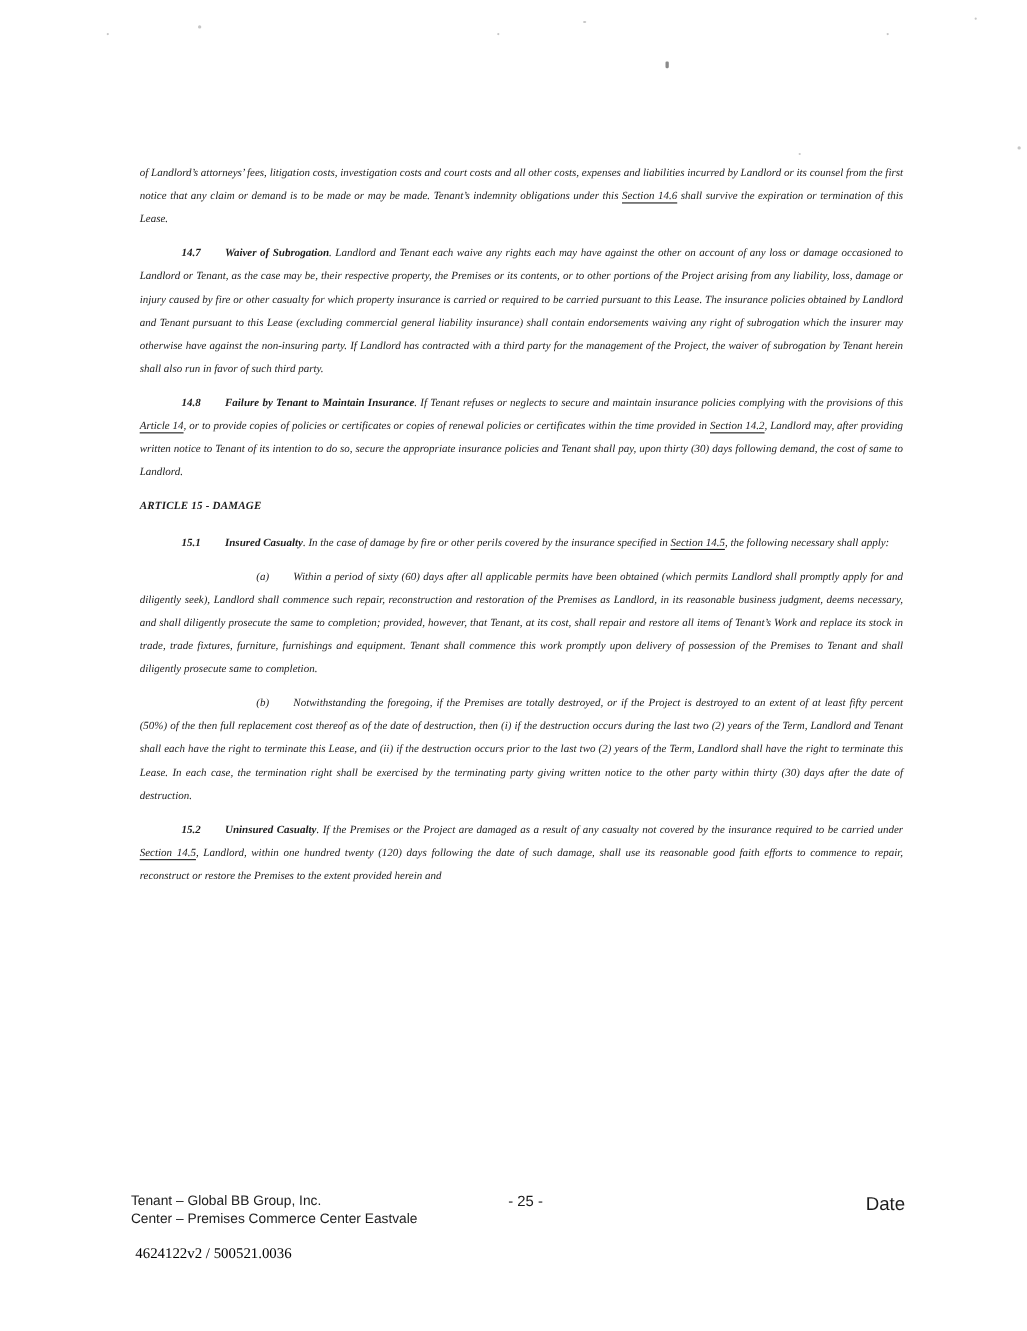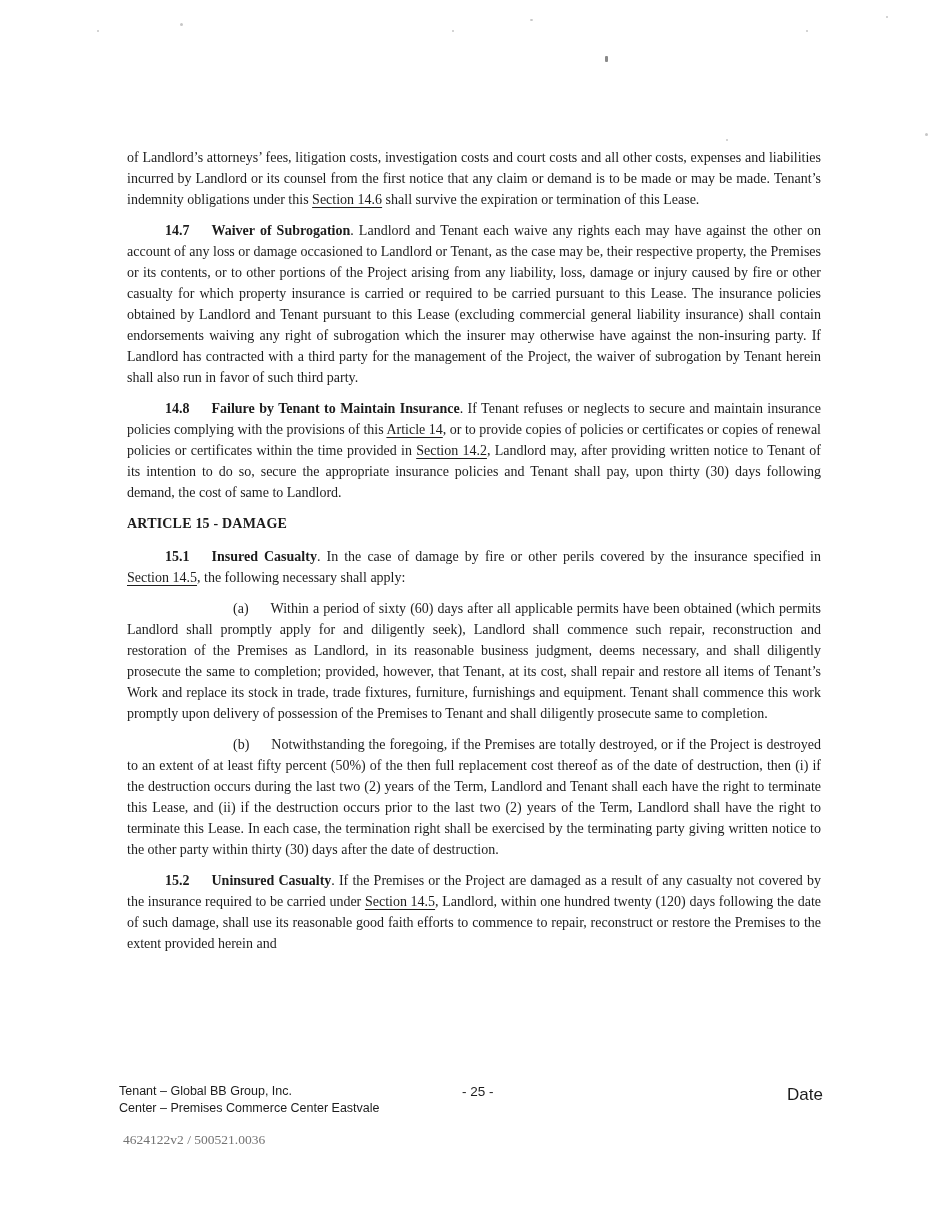--- a/index.html
+++ b/index.html
@@ -6,21 +6,21 @@
   .page{
     position:relative;
     width:934px;height:1210px;
     background:#ffffff;
     font-family:"Liberation Serif","DejaVu Serif",serif;
     color:#1c1c1c;
     overflow:hidden;
   }
   .doc-body{
     position:absolute;left:127px;top:147px;width:694px;
-    font-size:14px;line-height:21px;
+    font-size:10px;line-height:21px;font-style:italic;
   }
   .para{margin:0 0 10px 0;text-align:justify;}
   .kind-body{text-indent:0;}
   .kind-section{text-indent:38px;}
   .kind-sub{text-indent:106px;}
   .kind-heading{text-align:left;text-indent:0;margin:2px 0 12px 0;letter-spacing:0.2px;}
   .b{font-weight:bold;}
   .u{text-decoration:underline;text-underline-offset:3px;text-decoration-thickness:1px;}
   .tab{display:inline-block;width:22px;}
   .footer-left{
@@ -34,21 +34,21 @@
     font-size:13.5px;color:#1c1c1c;text-align:right;
   }
   .footer-date{
     position:absolute;left:787px;top:1085px;
     font-family:"Liberation Sans","DejaVu Sans",sans-serif;
     font-size:17px;color:#1c1c1c;
   }
   .footer-docnum{
     position:absolute;left:123px;top:1132px;
     font-family:"Liberation Serif","DejaVu Serif",serif;
-    font-size:13.5px;color:#737373;
+    font-size:13.5px;color:#000000;
   }
   .speck{position:absolute;border-radius:50%;background:#c6c6c6;}
   .speck.s1{left:97px;top:30px;width:2px;height:2px;}
   .speck.s2{left:180px;top:23px;width:3px;height:3px;}
   .speck.s3{left:452px;top:30px;width:2px;height:2px;}
   .speck.s4{left:530px;top:19px;width:3px;height:2px;}
   .speck.s5{left:806px;top:30px;width:2px;height:2px;}
   .speck.s6{left:886px;top:16px;width:2px;height:2px;}
   .speck.s7{left:726px;top:139px;width:2px;height:2px;}
   .speck.s8{left:925px;top:133px;width:3px;height:3px;}

